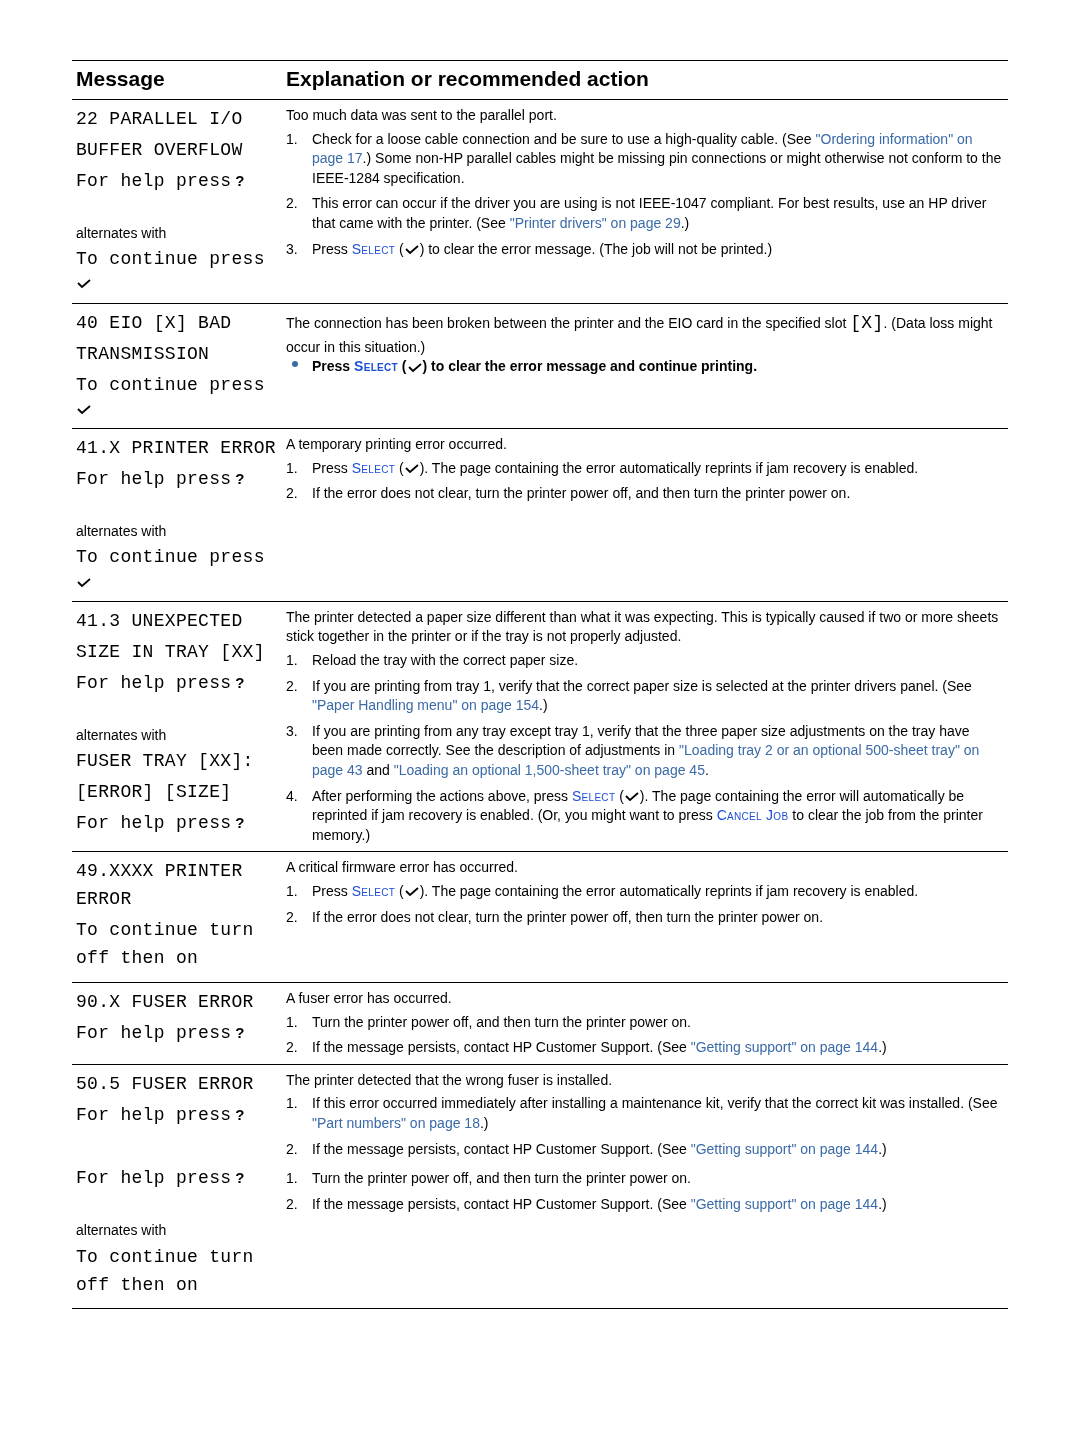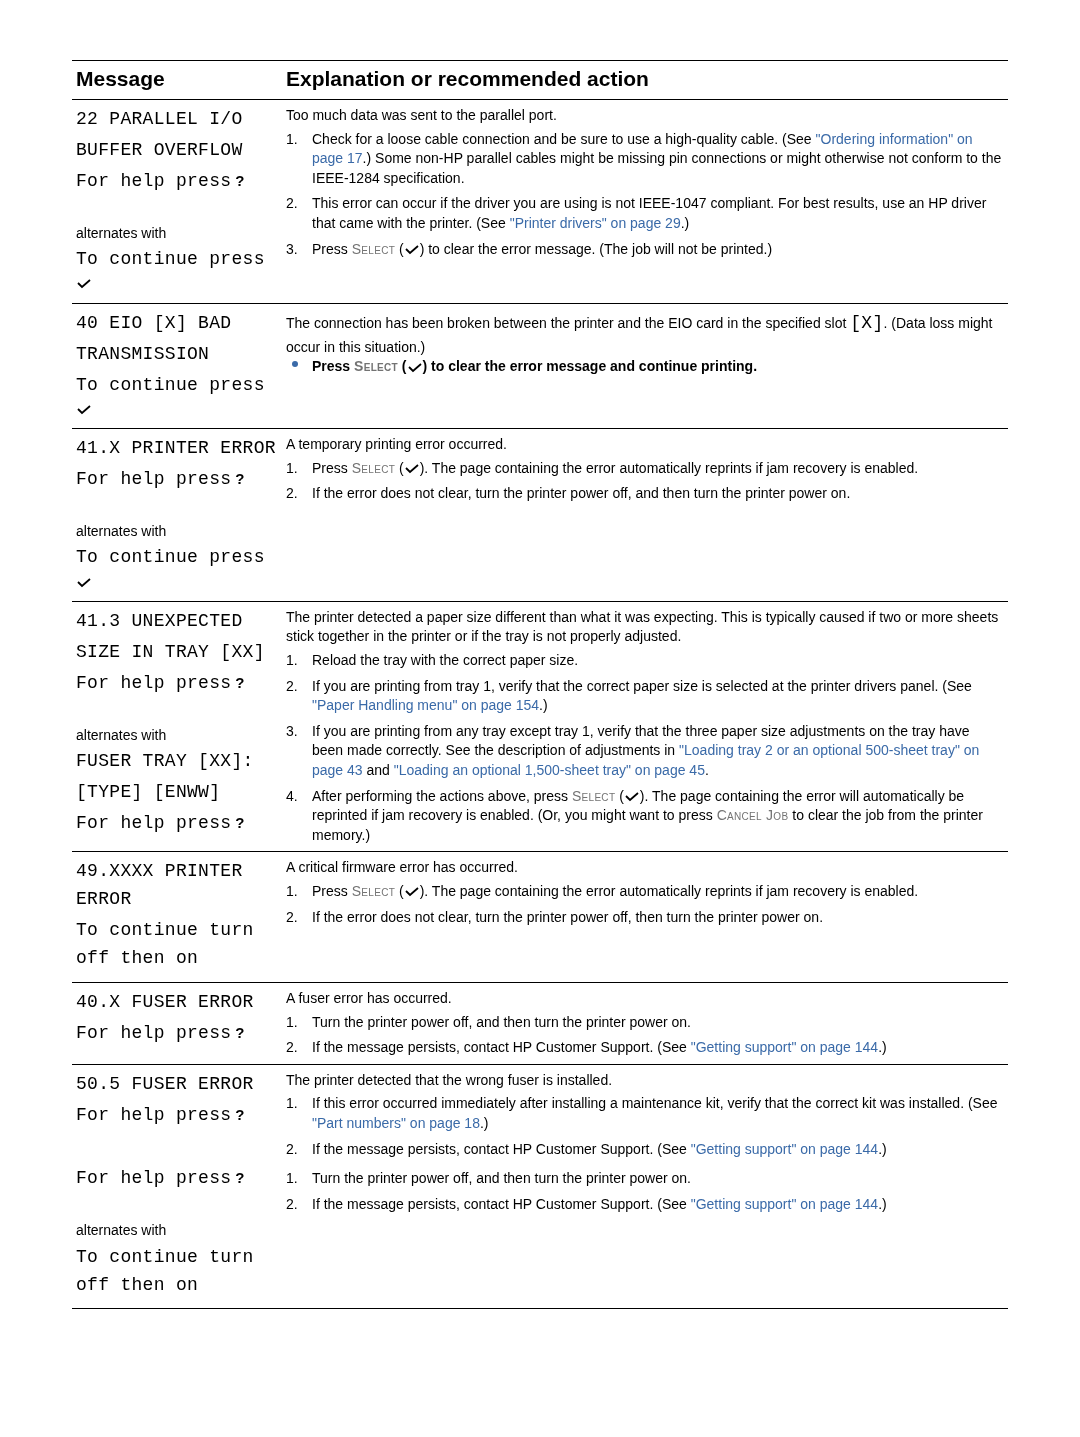--- a/index.html
+++ b/index.html
@@ -15,21 +15,21 @@
   .mono { font-family: "Courier New", Courier, monospace; letter-spacing: 0.3px; font-size: 18px; line-height: 1.55; }
   .msgcell > div { margin-bottom: 3px; }
   .alt { font-family: Arial, Helvetica, sans-serif; font-size: 14px; margin-top: 28px; }
   ol { list-style: none; padding-left: 0; margin: 0; }
   ol li { position: relative; padding-left: 26px; margin-top: 6px; }
   ol li:first-child { margin-top: 4px; }
   ol li .num { position: absolute; left: 0; top: 0; width: 22px; }
   .bullet-row { position: relative; padding-left: 26px; margin-top: 0; font-weight: bold; }
   .bullet-dot { position: absolute; left: 6px; top: 4px; width: 6px; height: 6px; background: #3a6aa8; border-radius: 50%; }
   .link { color: #3a6aa8; }
-  .sc { font-variant: small-caps; color: #737373; letter-spacing: 0.3px; text-align: right; }
+  .sc { font-variant: small-caps; color: #1d4ed8; letter-spacing: 0.3px; text-align: right; }
   .qmark { font-family: Arial, Helvetica, sans-serif; font-weight: bold; font-size: 15px; }
   .check { font-family: Arial, Helvetica, sans-serif; font-weight: bold; }
   .footer { display: flex; justify-content: space-between; font-size: 14px; margin-top: 220px; align-items: flex-end; }
   .footer .pn { font-weight: bold; margin-left: 6px; margin-top: 17px; }
   svg.check { width: 16px; height: 10px; display: inline-block; vertical-align: middle; }
   svg.check path { stroke: #000; stroke-width: 1.8; fill: none; }
 </style>
 </head>
 <body>
 
@@ -104,21 +104,21 @@
       </td>
     </tr>
 
     <tr>
       <td class="msgcell">
         <div class="mono">41.3 UNEXPECTED</div>
         <div class="mono">SIZE IN TRAY [XX]</div>
         <div><span class="mono">For help press</span> <span class="qmark">?</span></div>
         <div class="alt">alternates with</div>
         <div class="mono">FUSER TRAY [XX]:</div>
-        <div class="mono">[TYPE] [ENWW]</div>
+        <div class="mono">[ERROR] [SIZE]</div>
         <div><span class="mono">For help press</span> <span class="qmark">?</span></div>
       </td>
       <td>
         <div>The printer detected a paper size different than what it was expecting. This is typically caused if two or more sheets stick together in the printer or if the tray is not properly adjusted.</div>
         <ol>
           <li><span class="num">1.</span><span>Reload the tray with the correct paper size.</span></li>
           <li><span class="num">2.</span><span>If you are printing from tray 1, verify that the correct paper size is selected at the printer drivers panel. (See </span><span class="link">"Paper Handling menu" on page 154</span><span>.)</span></li>
           <li><span class="num">3.</span><span>If you are printing from any tray except tray 1, verify that the three paper size adjustments on the tray have been made correctly. See the description of adjustments in </span><span class="link">"Loading tray 2 or an optional 500-sheet tray" on page 43</span><span> and </span><span class="link">"Loading an optional 1,500-sheet tray" on page 45</span><span>.</span></li>
           <li><span class="num">4.</span><span>After performing the actions above, press </span><span class="sc">Select</span> (<svg class="check">
                 <path d="M2 4 L6 8 L14 1"></path>
@@ -138,21 +138,21 @@
           <li><span class="num">1.</span><span>Press </span><span class="sc">Select</span> (<svg class="check">
                 <path d="M2 4 L6 8 L14 1"></path>
               </svg>)<span>. The page containing the error automatically reprints if jam recovery is enabled.</span></li>
           <li><span class="num">2.</span><span>If the error does not clear, turn the printer power off, then turn the printer power on.</span></li>
         </ol>
       </td>
     </tr>
 
     <tr>
       <td class="msgcell">
-        <div class="mono">40.X FUSER ERROR</div>
+        <div class="mono">90.X FUSER ERROR</div>
         <div><span class="mono">For help press</span> <span class="qmark">?</span></div>
       </td>
       <td>
         <div>A fuser error has occurred.</div>
         <ol>
           <li><span class="num">1.</span><span>Turn the printer power off, and then turn the printer power on.</span></li>
           <li><span class="num">2.</span><span>If the message persists, contact HP Customer Support. (See </span><span class="link">"Getting support" on page 144</span><span>.)</span></li>
         </ol>
       </td>
     </tr>

